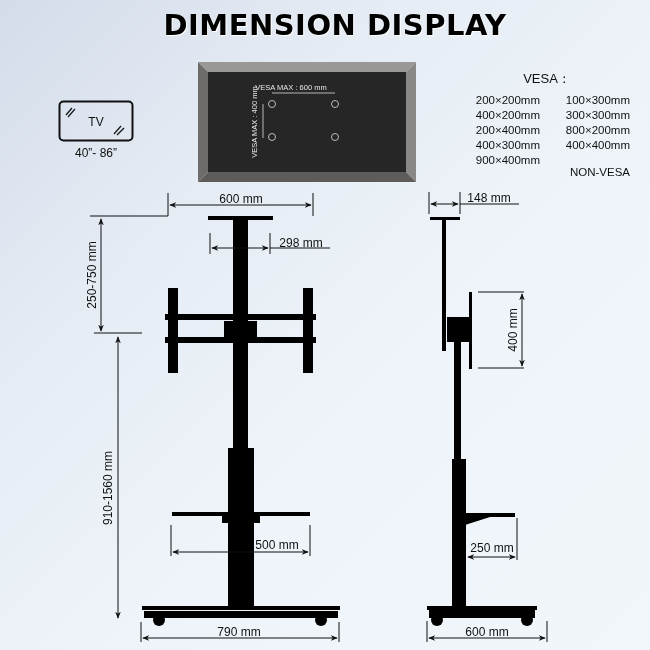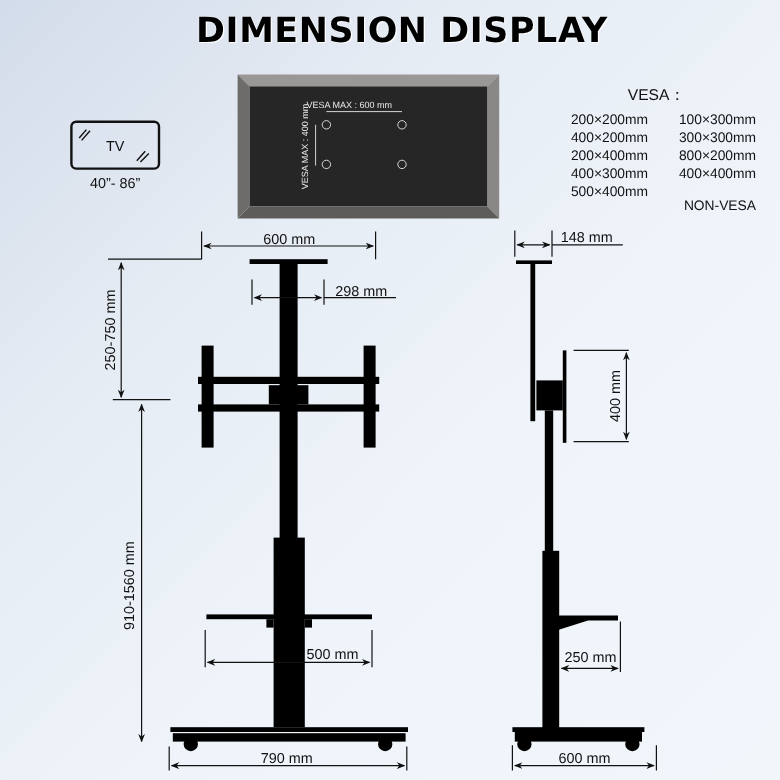--- a/index.html
+++ b/index.html
@@ -27,21 +27,21 @@
   <div class="vesa-title">VESA：</div>
   <div class="vesa-grid">
     <span>200×200mm</span>
     <span class="c2">100×300mm</span>
     <span>400×200mm</span>
     <span class="c2">300×300mm</span>
     <span>200×400mm</span>
     <span class="c2">800×200mm</span>
     <span>400×300mm</span>
     <span class="c2">400×400mm</span>
-    <span>500×400mm</span>
+    <span>900×400mm</span>
     <span class="c2 nv">NON-VESA</span>
   </div>
 </div>
 
 <svg width="650" height="650" viewBox="0 0 650 650" xmlns="http://www.w3.org/2000/svg">
   <defs>
     <marker id="ah" viewBox="0 0 10 10" refX="9" refY="5" markerWidth="7" markerHeight="7" orient="auto-start-reverse">
       <path d="M0,1 L10,5 L0,9 L3,5 Z" fill="#111"></path>
     </marker>
   </defs>

